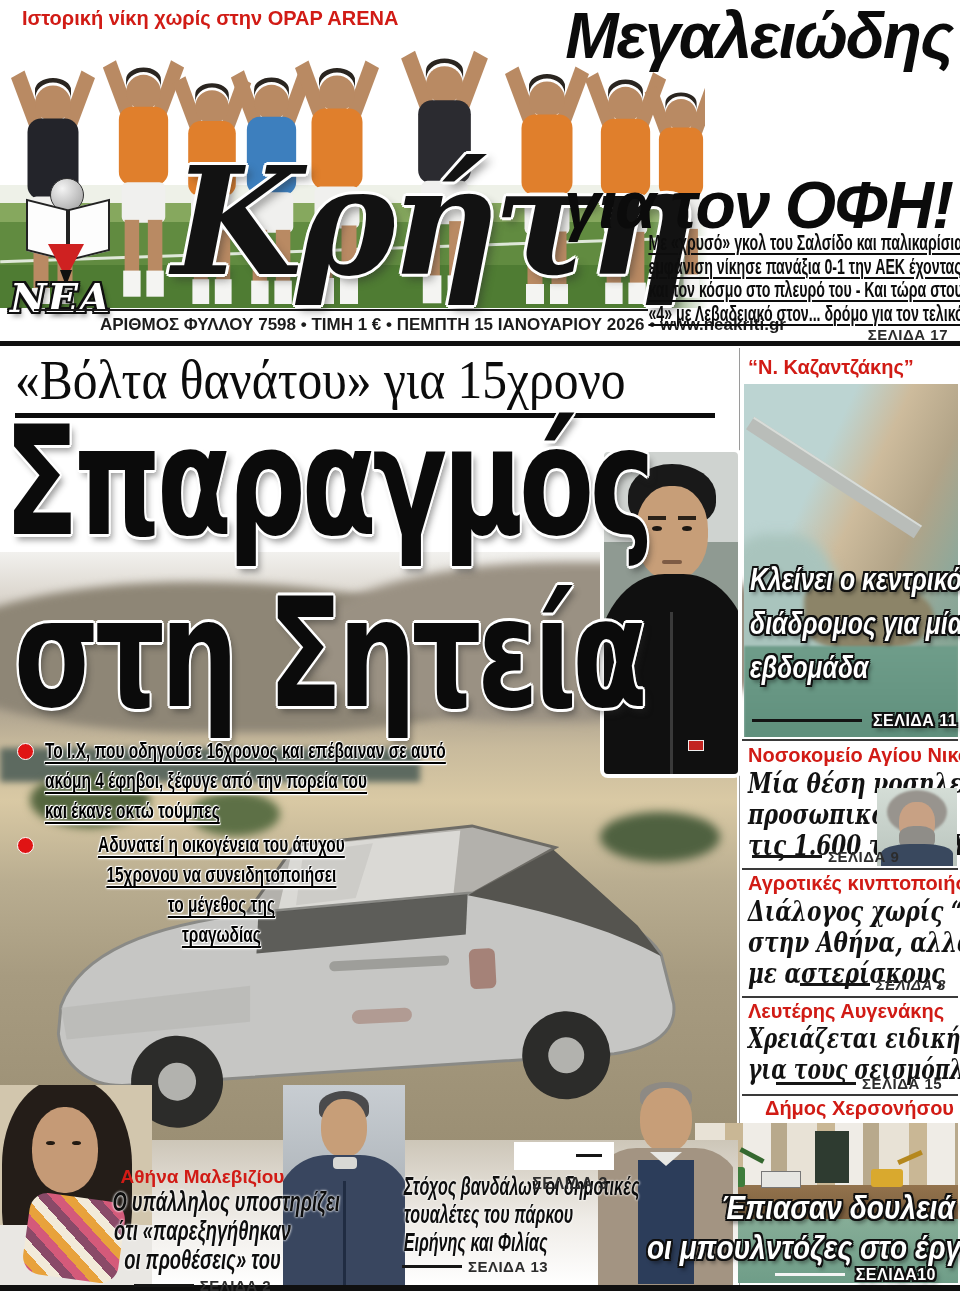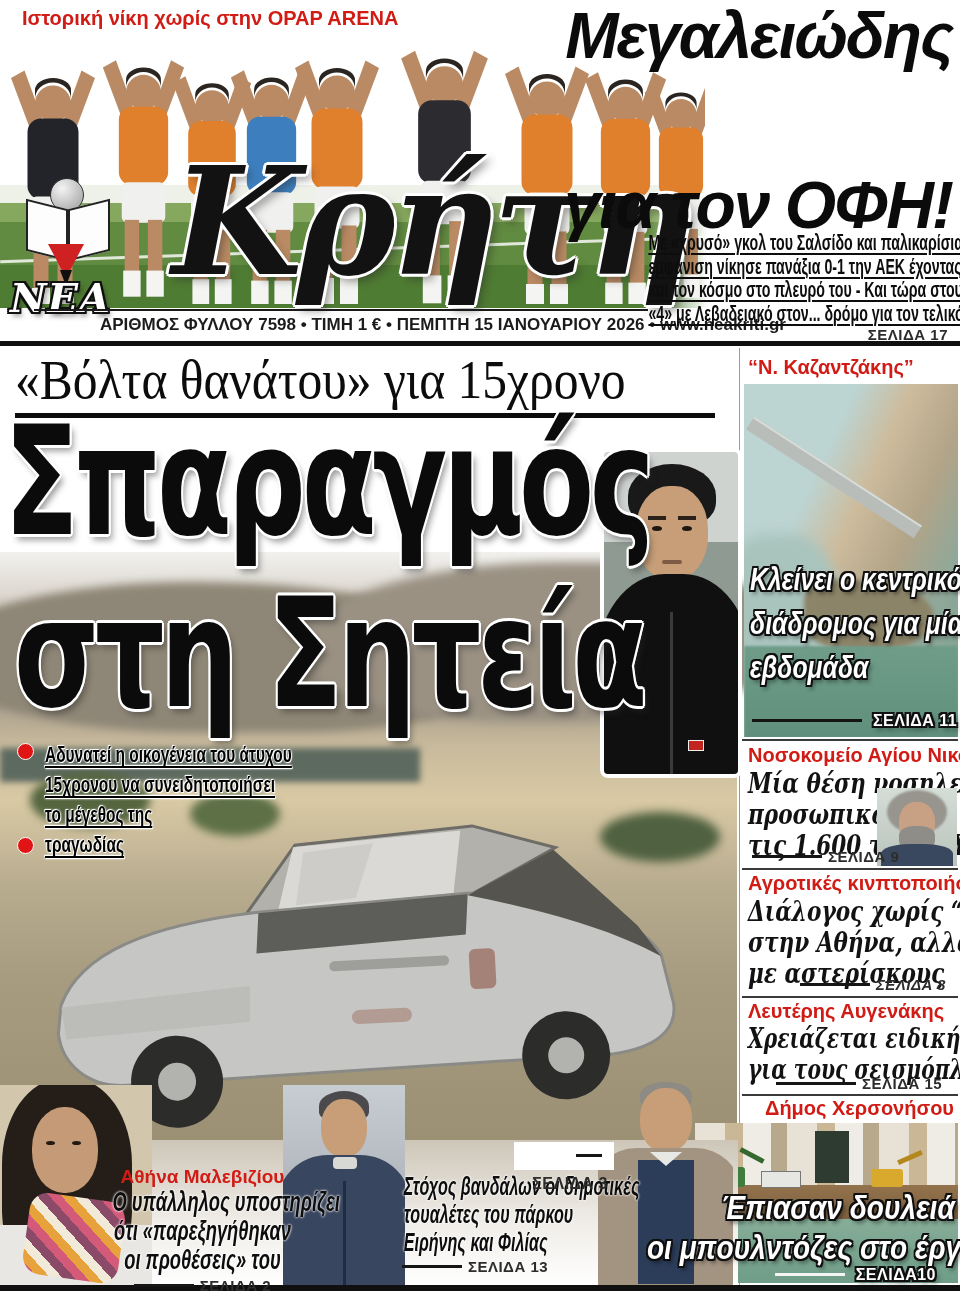--- a/index.html
+++ b/index.html
@@ -166,22 +166,27 @@
     <div class="abs" style="left:84px;top:288px;width:14px;height:9px;background:#c22420;border:1px solid #eee;"></div>
   </div>
 
   <div class="abs outl-w nowrap" style="left:4px;top:406px;font-family:'DejaVu Sans',sans-serif;font-weight:bold;font-size:152px;line-height:1;
               color:#0b0b0b;letter-spacing:-6px;transform:scaleX(.72);transform-origin:left top;z-index:30;">Σπαραγμός</div>
   <div class="abs outl-w nowrap" style="left:14px;top:578px;font-family:'DejaVu Sans',sans-serif;font-weight:bold;font-size:152px;line-height:1;
               color:#0b0b0b;letter-spacing:-6px;transform:scaleX(.72);transform-origin:left top;z-index:30;">στη Σητεία</div>
 
   <div class="abs" style="left:15px;top:736px;width:520px;z-index:32;">
     <div class="abs" style="left:2px;top:7px;width:15px;height:15px;background:#e01414;border-radius:50%;border:1px solid #fff;"></div>
+    <div style="padding-left:30px;">
+      <span class="bulletline">Το Ι.Χ, που οδηγούσε 16χρονος και επέβαιναν σε αυτό</span>
+      <span class="bulletline">ακόμη 4 έφηβοι, ξέφυγε από την πορεία του</span>
+      <span class="bulletline">και έκανε οκτώ τούμπες</span>
+    </div>
     <div class="abs" style="left:2px;top:101px;width:15px;height:15px;background:#e01414;border-radius:50%;border:1px solid #fff;"></div>
-    <div style="padding-left:30px;margin-top:4px;">
+    <div style="padding-left:30px;margin-top:4px;text-align:center;">
       <span class="bulletline">Αδυνατεί η οικογένεια του άτυχου</span>
       <span class="bulletline">15χρονου να συνειδητοποιήσει</span>
       <span class="bulletline">το μέγεθος της</span>
       <span class="bulletline">τραγωδίας</span>
     </div>
   </div>
 
   <div class="abs" style="left:514px;top:1142px;width:100px;height:28px;background:#fff;z-index:34;text-align:right;
               font-weight:bold;font-size:16px;color:#1b1b1b;line-height:28px;padding:0 6px;box-sizing:border-box;">
     <span class="pgref" style="font-size:16px;"><span class="dash" style="width:26px;"></span><span>ΣΕΛΙΔΑ 3</span></span>

